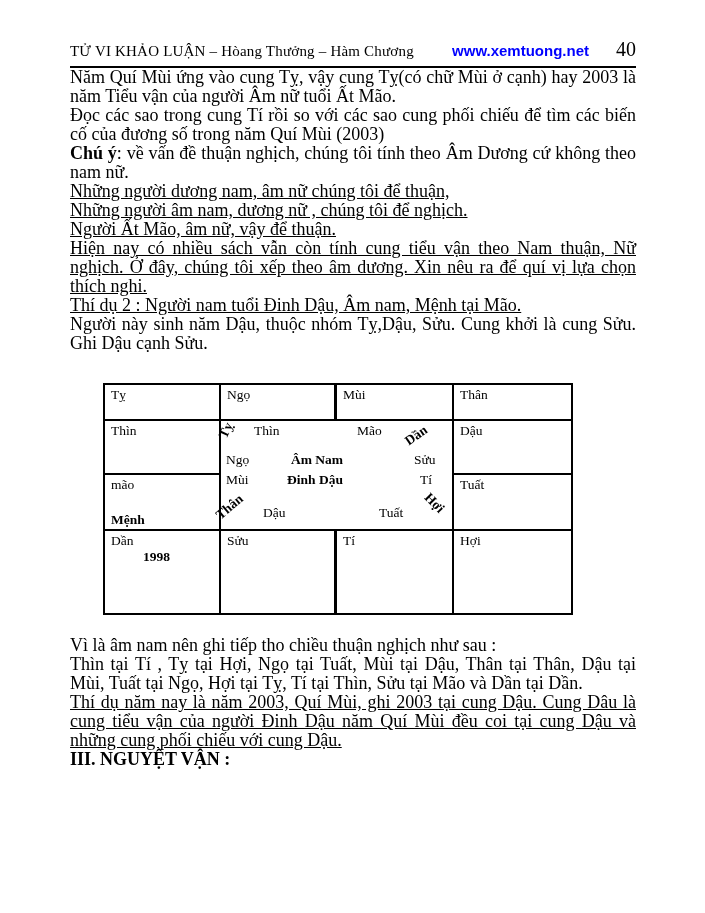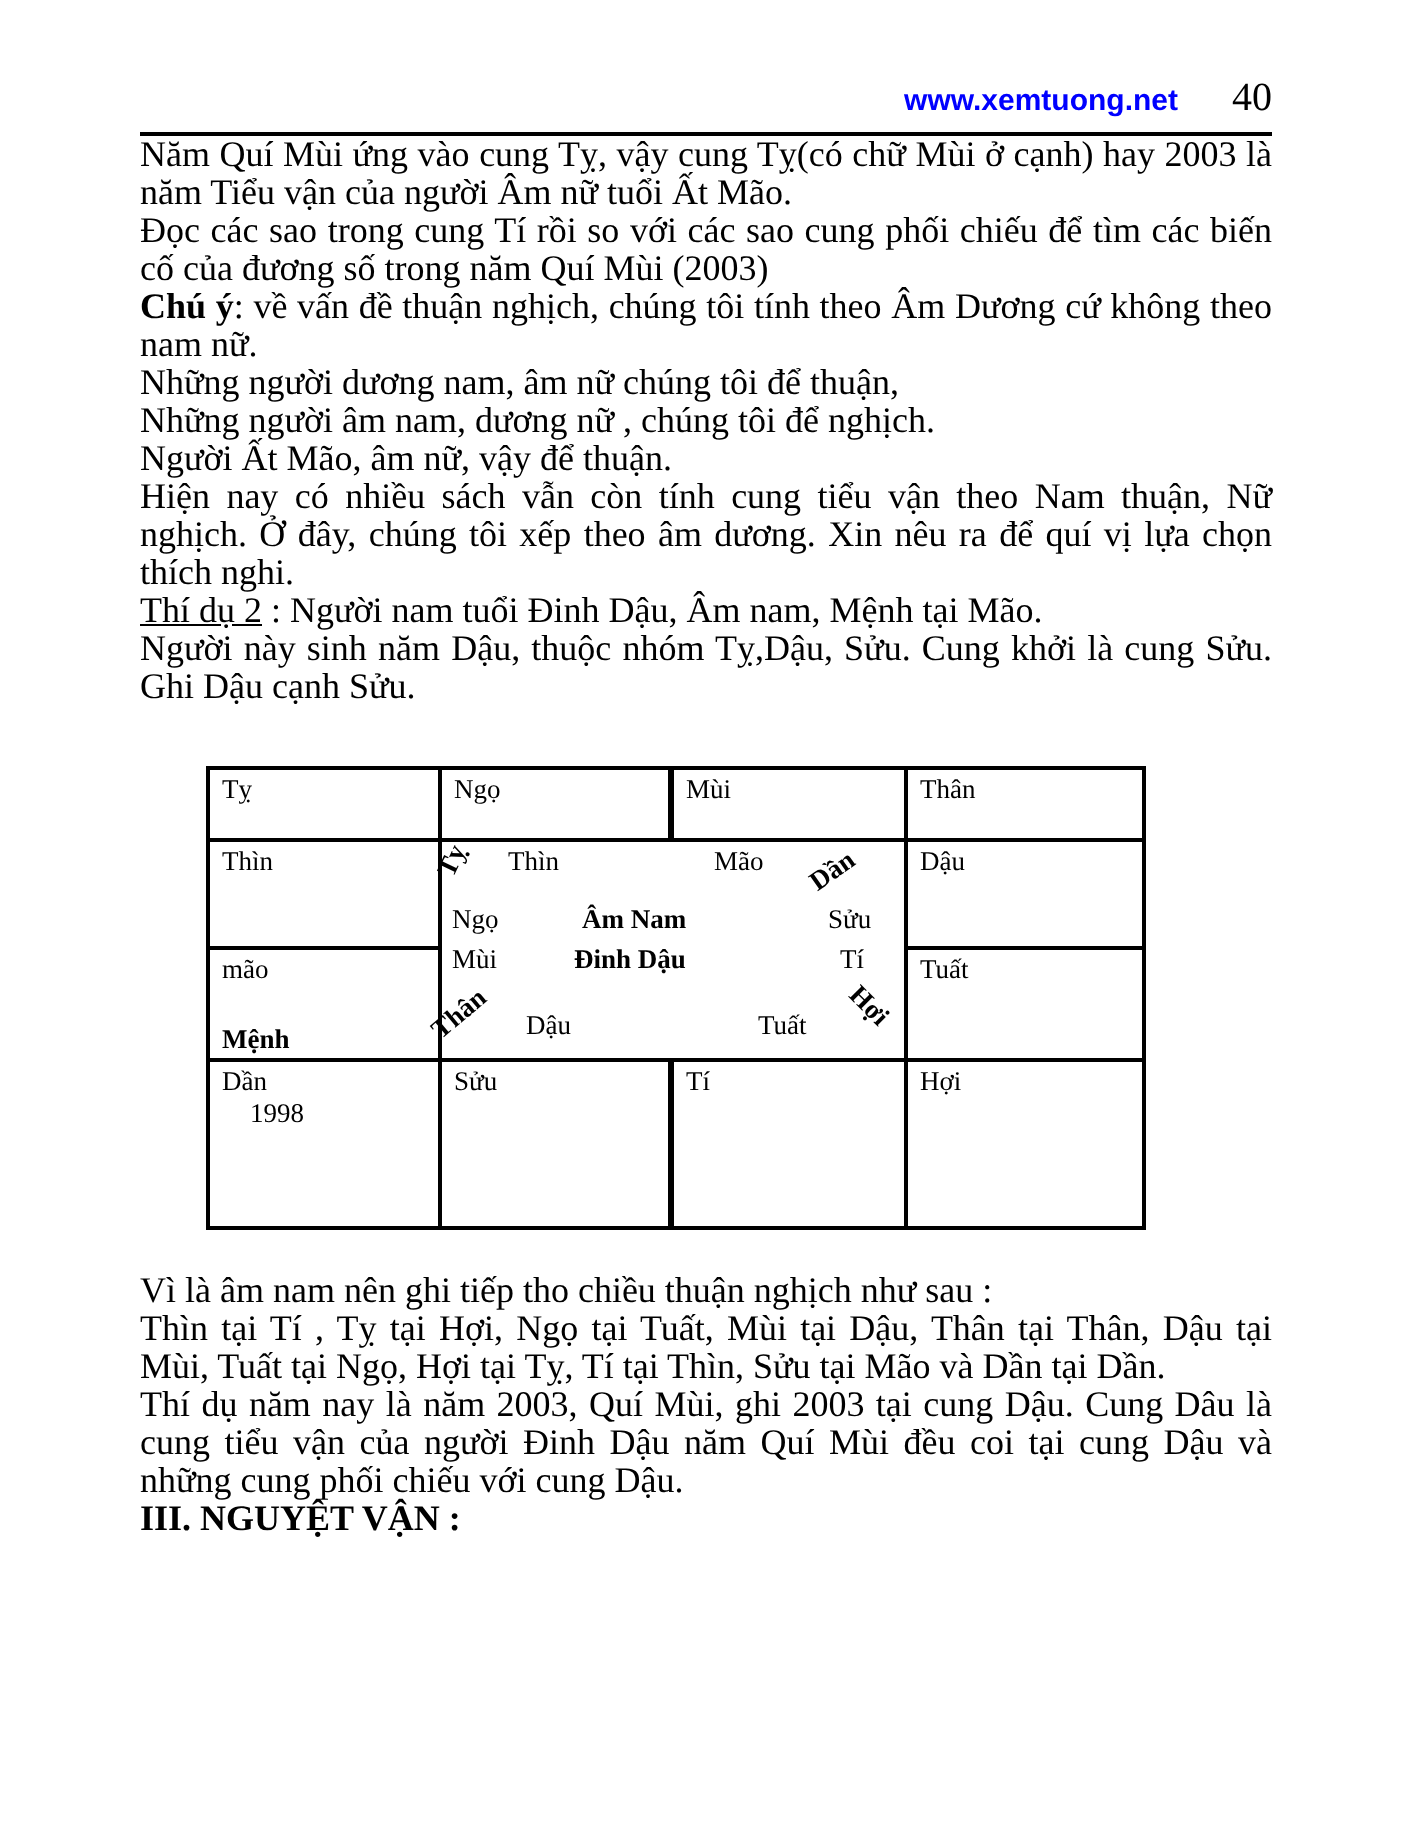--- a/index.html
+++ b/index.html
@@ -28,21 +28,21 @@
     cursor:pointer; white-space:nowrap;
   }
   .hdr-page { margin-left:27px; font-size:20px; }
   .rule { border:none; border-top:2px solid #000; margin:5px 0 0 0; }
 
   
   p.tx {
     margin:0; font-size:18px; line-height:19px;
     text-align:justify;
   }
-  .mt { margin-top:19px; }
+  .mt { margin-top:19px;text-decoration:underline; }
   .mt12 { margin-top:12px; }
   .b { font-weight:bold; }
   .u { text-decoration:underline; }
   .heading { margin-top:20px; font-size:15px; font-weight:bold; }
 
   
   .chart {
     position:relative;
     box-sizing:border-box;
     margin:30px 0 0 33px;
@@ -60,28 +60,29 @@
   .center {
     grid-column:2 / 4; grid-row:2 / 4;
     position:relative;
     box-sizing:border-box;
     border-right:2px solid #000;
     border-bottom:2px solid #000;
   }
   .ci { position:absolute; white-space:nowrap; font-size:13.5px; }
   .rot { font-weight:bold; transform-origin:left bottom; }
   .menh { position:absolute; left:6px; bottom:1px; font-weight:bold; }
-  .year { font-weight:normal; margin-left:14px; }
+  .year { font-weight:bold; margin-left:32px; }
 </style>
 </head>
 <body>
 
 <div class="page">
 
   <div class="hdr">
+    <span class="hdr-title">TỬ VI KHẢO LUẬN – Hòang Thưởng – Hàm Chương</span>
     <span class="hdr-link">www.xemtuong.net</span>
     <span class="hdr-page">40</span>
   </div>
   <hr class="rule">
 
   <p class="tx mt12">Năm Quí Mùi ứng vào cung Tỵ, vậy cung Tỵ(có chữ Mùi ở cạnh) hay 2003 là năm Tiểu vận của người Âm nữ tuổi Ất Mão.</p>
   <p class="tx">Đọc các sao trong cung Tí rồi so với các sao cung phối chiếu để tìm các biến cố của đương số trong năm Quí Mùi (2003)</p>
   <p class="tx"><span class="b">Chú ý</span><span>: về vấn đề thuận nghịch, chúng tôi tính theo Âm Dương cứ không theo nam nữ.</span></p>
 
   <p class="tx mt">Những người dương nam, âm nữ chúng tôi để thuận,</p>

